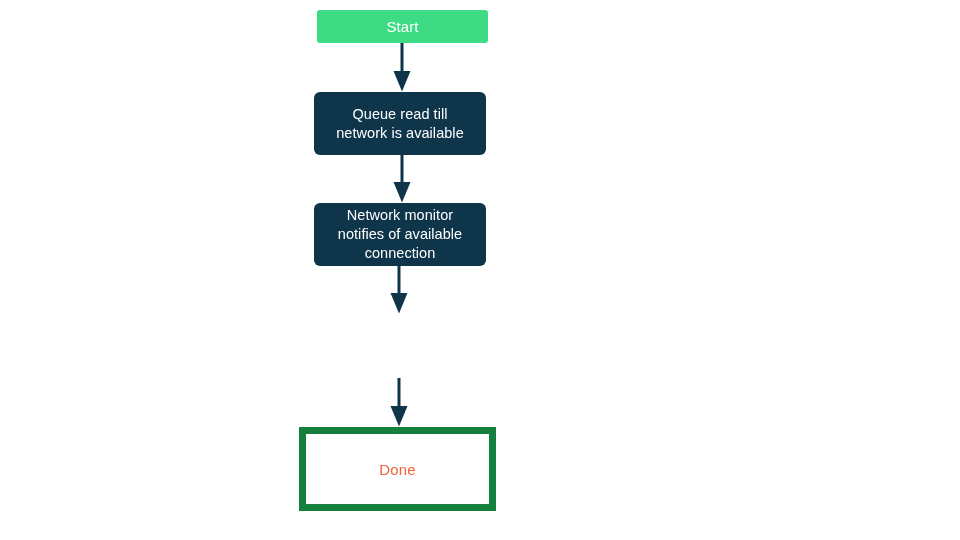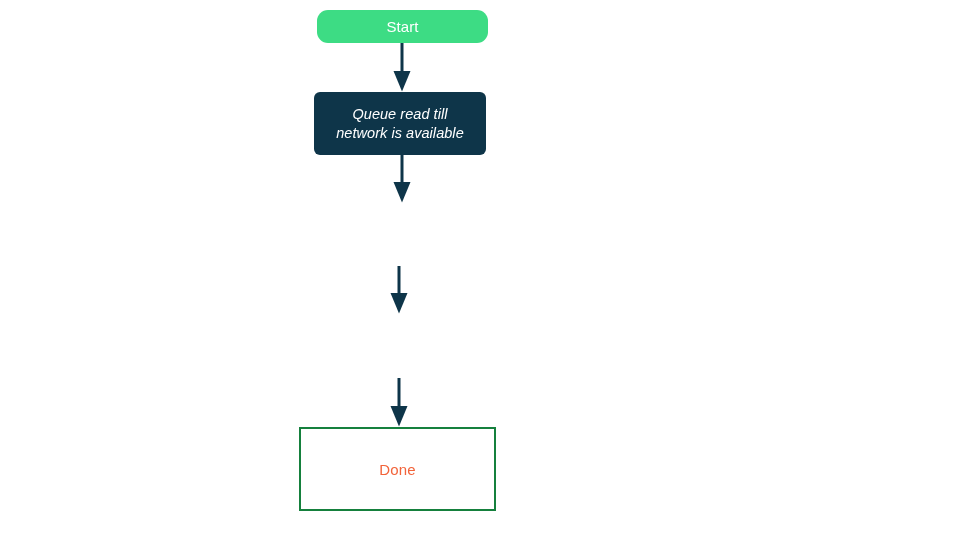--- a/index.html
+++ b/index.html
@@ -27,37 +27,36 @@
     display: flex;
     align-items: center;
     justify-content: center;
     text-align: center;
     line-height: 19px;
     white-space: pre-line;
   }
   .node-start {
     background: #3DDC84;
     color: #ffffff;
-    border-radius: 11px;
+    border-radius: 3px;
     font-size: 15px;
     letter-spacing: 0.1px;
   }
   .node-process {
     background: #0E3549;
     color: #ffffff;
     border-radius: 6px;
     font-size: 14.5px;
     letter-spacing: 0.05px;
     padding: 0 8px;
-    font-style: italic;
   }
   .node-terminal {
     background: #ffffff;
     color: #F2633A;
-    border: 2px solid #15803d;
+    border: 7px solid #15803d;
     border-radius: 0;
     font-size: 15px;
     letter-spacing: 0.1px;
   }
   
   .connector {
     position: absolute;
     overflow: visible;
   }
   .connector svg {
@@ -67,20 +66,23 @@
 </head>
 <body>
 
 <div id="canvas" style="background: rgb(255, 255, 255);">
 
   <div class="node node-start" style="left: 317px; top: 10px; width: 171px; height: 33px;">Start</div>
 
   <div class="node node-process" style="left: 314px; top: 92px; width: 172px; height: 63px;">Queue read till
 network is available</div>
 
+  <div class="node node-process" style="left: 314px; top: 203px; width: 172px; height: 63px;">Network monitor
+notifies of available
+connection</div>
 
 
   <div class="node node-terminal" style="left: 299px; top: 427px; width: 197px; height: 84px;">Done</div>
 
   <div class="connector" style="left: 393px; top: 43px; width: 18px; height: 49px;">
     <svg width="18" height="49" viewBox="0 0 18 49" aria-hidden="true">
       <line x1="9" y1="0" x2="9" y2="30" stroke="#0E3549" stroke-width="3"></line>
       <polygon points="0.5,28 17.5,28 9,48.5" fill="#0E3549"></polygon>
     </svg>
   </div>

